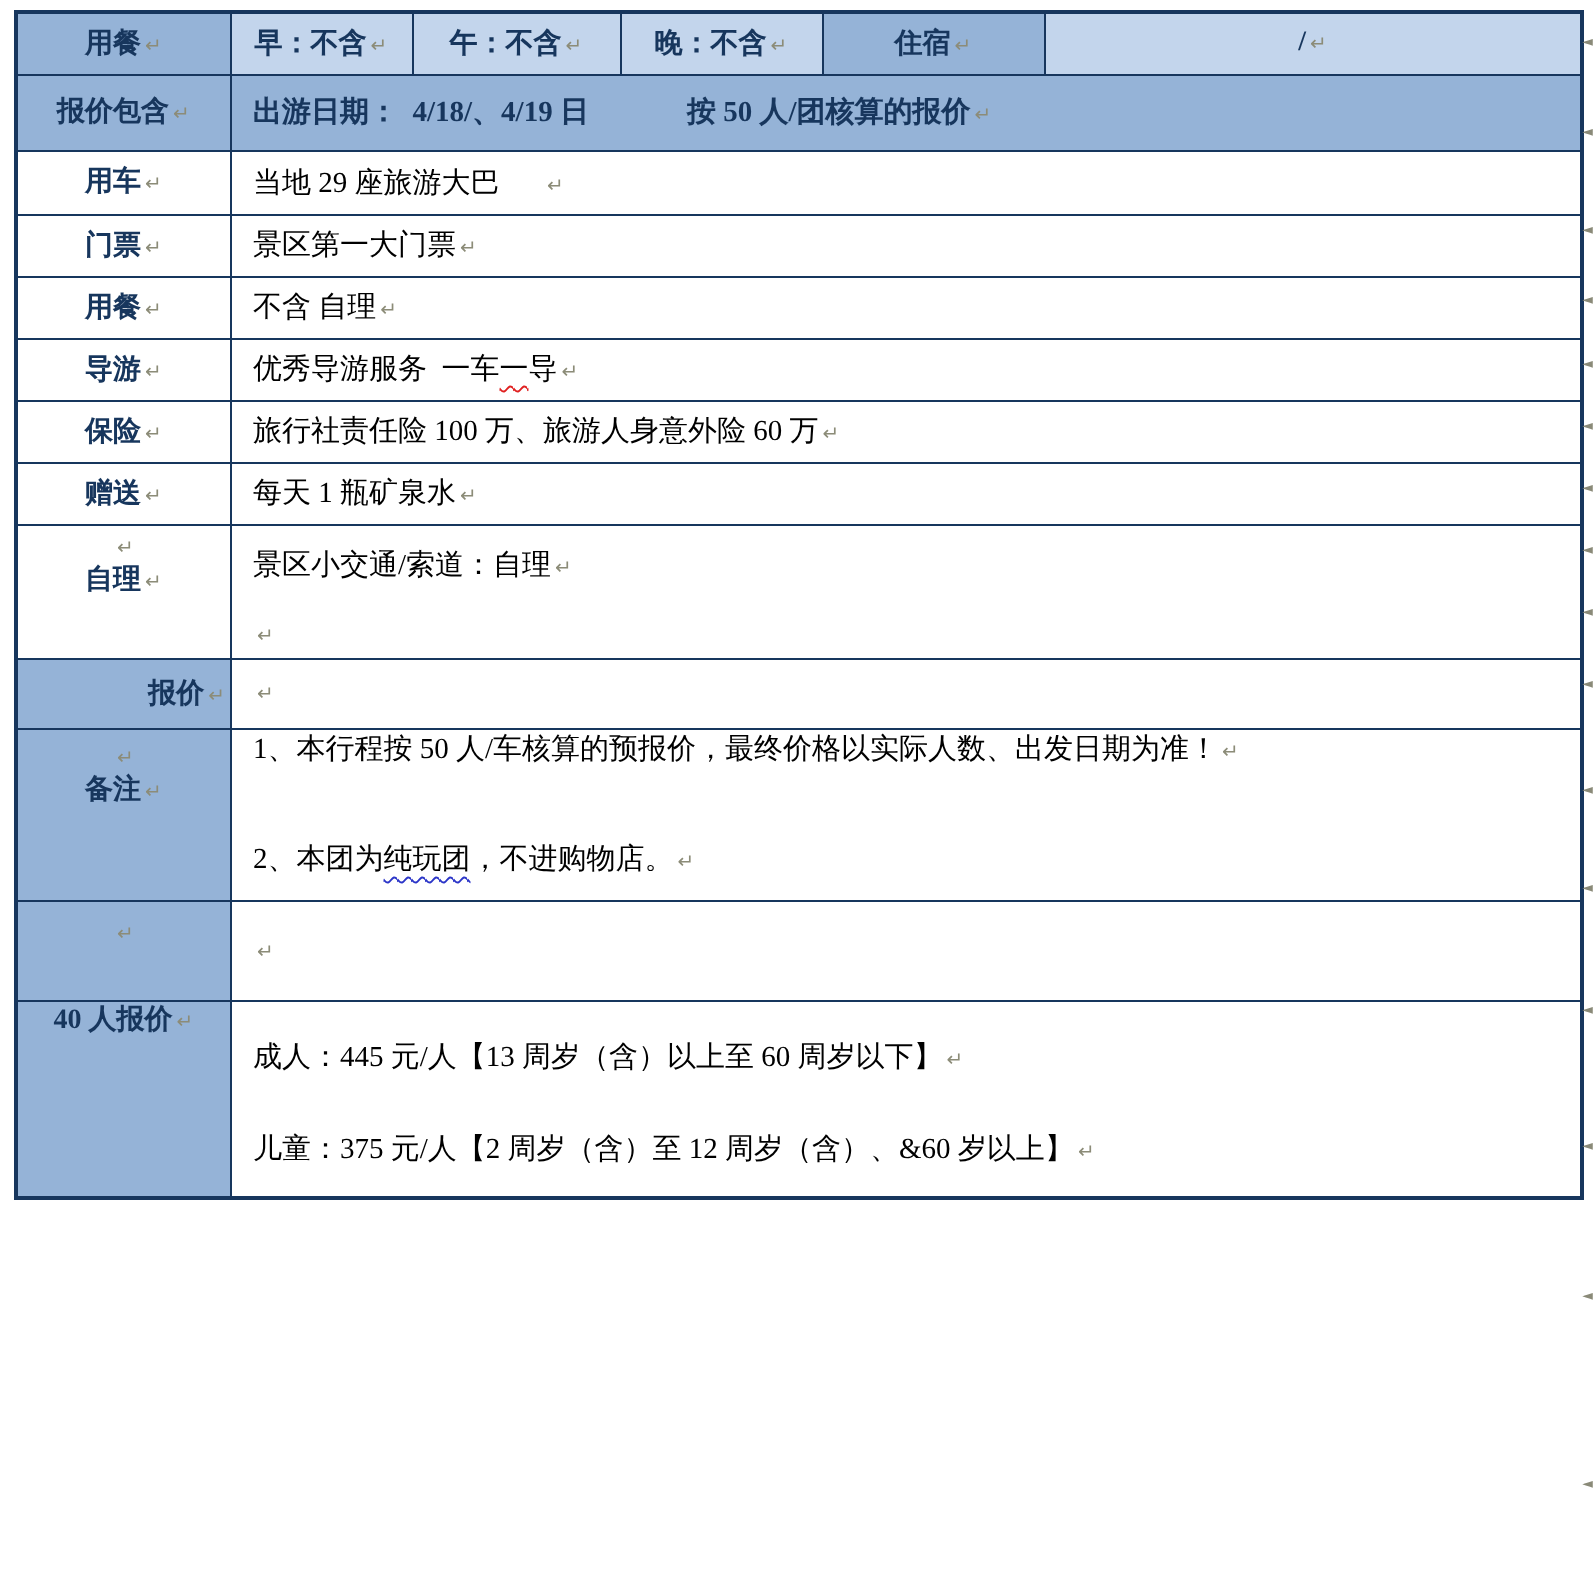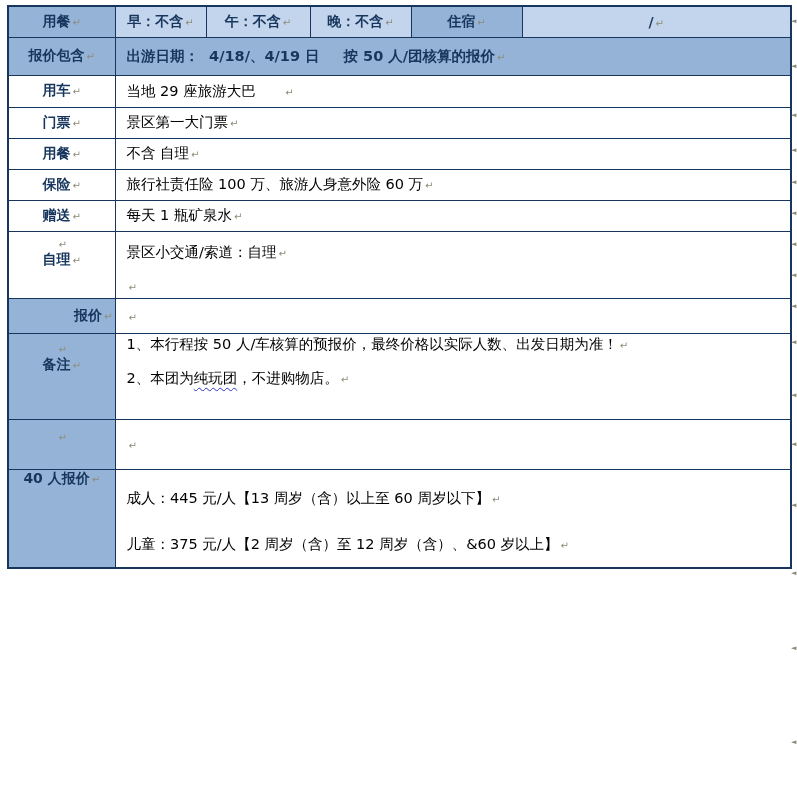--- a/index.html
+++ b/index.html
@@ -1,19 +1,19 @@
 <!DOCTYPE html>
 <html><head>
 <meta charset="utf-8">
 <style>
   html,body{margin:0;padding:0;background:#fff;}
   .page{position:relative;width:797px;height:792px;background:#ffffff;overflow:hidden;
         font-family:"DejaVu Sans","Liberation Sans",sans-serif;}
   table.doc{border-collapse:collapse;table-layout:fixed;position:absolute;left:7px;top:5px;
-            width:783px;border:2.5px solid #17365D;background:#fff;}
+            width:783px;border:2.5px solid #17365D;background:#fff;font-family:Liberation Serif, serif;}
   td{border:1.5px solid #17365D;overflow:hidden;vertical-align:middle;
      font-size:14.5px;color:#000;padding:0 2px 0 11px;}
   td span{white-space:pre-wrap;}
   td.lbl{padding:0 2px;text-align:center;font-weight:bold;color:#17365D;font-size:14px;}
   td.lbl-left{padding:0 2px 0 6px;text-align:right;font-weight:bold;color:#17365D;font-size:14px;}
   .fill{background:#95B3D7;}
   .fill-lt{background:#C3D5EC;}
   .top{vertical-align:top;}
   .pm{color:#8C8C78;font-size:10px;margin-left:2px;font-weight:normal;white-space:nowrap;}
   .pm-line{line-height:12px;}
@@ -69,20 +69,24 @@
     </tr>
     <tr style="height:31px">
       <td class="lbl"><span>门票</span><span class="pm">↵</span></td>
       <td colspan="5"><span>景区第一大门票</span><span class="pm">↵</span></td>
     </tr>
     <tr style="height:31px">
       <td class="lbl"><span>用餐</span><span class="pm">↵</span></td>
       <td colspan="5"><span>不含 自理</span><span class="pm">↵</span></td>
     </tr>
     <tr style="height:31px">
+      <td class="lbl"><span>导游</span><span class="pm">↵</span></td>
+      <td colspan="5"><span>优秀导游服务  一车</span><span class="wavy-r">一</span><span>导</span><span class="pm">↵</span></td>
+    </tr>
+    <tr style="height:31px">
       <td class="lbl"><span>保险</span><span class="pm">↵</span></td>
       <td colspan="5"><span>旅行社责任险 100 万、旅游人身意外险 60 万</span><span class="pm">↵</span></td>
     </tr>
     <tr style="height:31px">
       <td class="lbl"><span>赠送</span><span class="pm">↵</span></td>
       <td colspan="5"><span>每天 1 瓶矿泉水</span><span class="pm">↵</span></td>
     </tr>
 
 
     <tr style="height:65px">
@@ -101,21 +105,21 @@
       <td colspan="5"><span class="pm">↵</span></td>
     </tr>
 
     <tr style="height:86px">
       <td class="lbl fill top" style="padding-top:8px">
         <div class="pm-line"><span class="pm">↵</span></div>
         <div><span>备注</span><span class="pm">↵</span></div>
       </td>
       <td colspan="5" class="top" style="">
         <div class="para"><span>1、本行程按 50 人/车核算的预报价，最终价格以实际人数、出发日期为准！</span><span class="pm">↵</span></div>
-        <div class="para" style="margin-top:12px"><span>2、本团为</span><span class="wavy-b">纯玩团</span><span>，不进购物店。</span><span class="pm">↵</span></div>
+        <div class="para" style="margin-top:33px"><span>2、本团为</span><span class="wavy-b">纯玩团</span><span>，不进购物店。</span><span class="pm">↵</span></div>
       </td>
     </tr>
 
     <tr style="height:50px">
       <td class="lbl fill top" style="padding-top:8px"><span class="pm">↵</span></td>
       <td colspan="5"><span class="pm">↵</span></td>
     </tr>
 
     <tr style="height:99px">
       <td class="lbl fill top pt"><span>40 人报价</span><span class="pm">↵</span></td>

